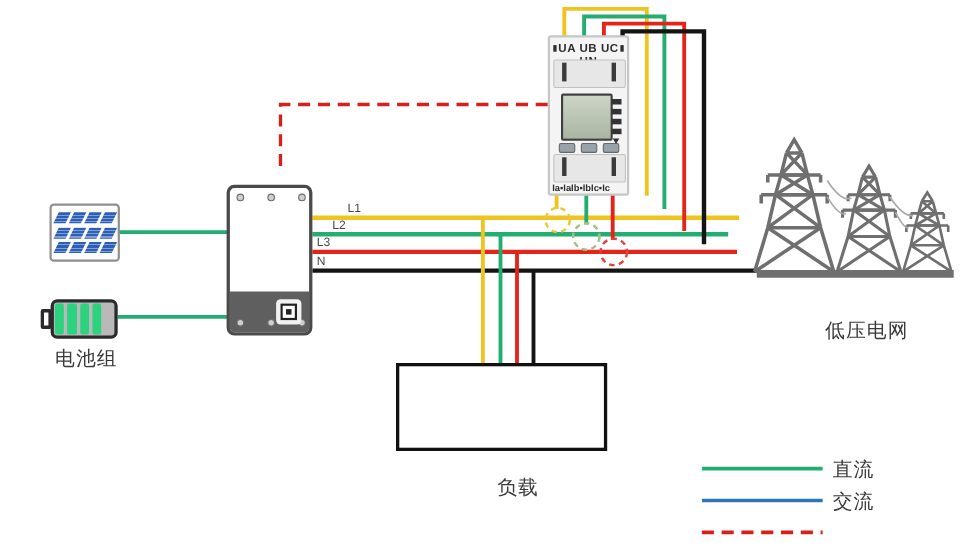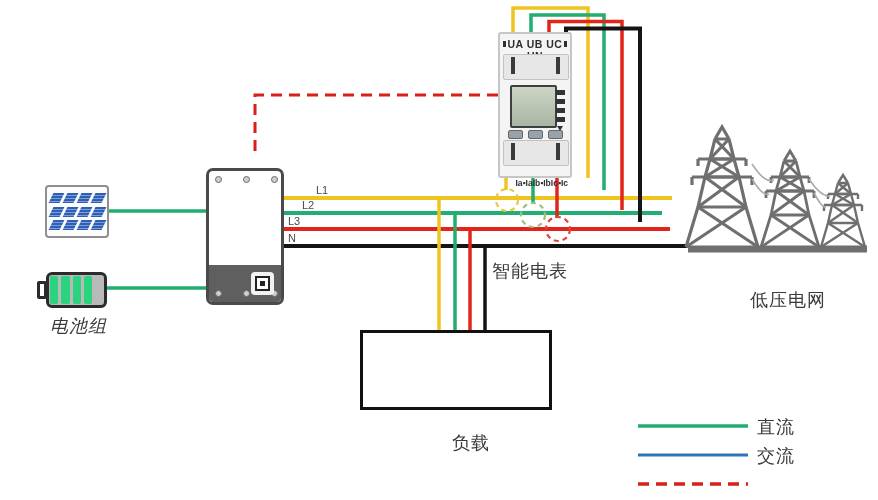--- a/index.html
+++ b/index.html
@@ -47,22 +47,22 @@
     border:1px solid #c2c2c2;border-radius:2px;}
   .meter-pin{position:absolute;top:2px;width:4px;height:17px;background:#3a3a3a;}
   .meter-lcd{position:absolute;left:10px;top:51px;width:43px;height:39px;background:linear-gradient(180deg,#cdd6c6,#aab4a2);
     border:2px solid #3f3f3f;border-radius:2px;}
   .meter-btn-col{position:absolute;right:5px;top:56px;display:flex;flex-direction:column;gap:4px;}
   .meter-btn-col div{width:9px;height:5px;background:#333;}
   .meter-tri{position:absolute;right:7px;top:92px;width:0;height:0;
     border-left:3px solid transparent;border-right:3px solid transparent;border-top:5px solid #333;}
   .meter-btn-row{position:absolute;left:8px;top:96px;display:flex;gap:5px;}
   .meter-btn-row div{width:13px;height:7px;background:#98a2ab;border:1px solid #666;border-radius:2px;}
-  .meter-amp-labels{position:absolute;left:0;right:0;top:132px;display:flex;justify-content:flex-end;
-    padding:0 2px;font-size:8.5px;font-weight:bold;color:#2e2e2e;margin-top:12px;}
+  .meter-amp-labels{position:absolute;left:0;right:0;top:132px;display:flex;justify-content:flex-start;
+    padding:0 2px;font-size:8.5px;font-weight:bold;color:#2e2e2e;}
 
   
   .load-box{left:360px;top:330px;width:192px;height:80px;z-index:2;background:#fff;
     border:3px solid #111;box-sizing:border-box;}
 
   
   .legend-line{position:absolute;z-index:2;}
 </style>
 </head>
 <body>
@@ -233,21 +233,21 @@
   </div>
 
   <div class="abs bat-tab"></div>
   <div class="abs bat-body">
     <div class="bat-cell"></div>
       <div class="bat-cell"></div>
       <div class="bat-cell"></div>
       <div class="bat-cell"></div>
     <div class="bat-cell gray"></div>
   </div>
-  <div class="label" style="left:50px;top:314px;font-style:italic;">电池组</div>
+  <div class="label" style="left:50px;top:314px;">电池组</div>
 
   <div class="abs inv">
     <div class="inv-bottom"></div>
     <div class="screw" style="left:6px;top:5px;"></div>
     <div class="screw" style="left:34px;top:5px;"></div>
     <div class="screw" style="left:62px;top:5px;"></div>
     <div class="screw" style="left:6px;bottom:5px;"></div>
     <div class="screw" style="left:34px;bottom:5px;"></div>
     <div class="screw" style="left:62px;bottom:5px;"></div>
     <div class="inv-port">
@@ -285,21 +285,20 @@
     <div class="meter-strip" style="top:106px;">
       <div class="meter-pin" style="left:7px;"></div>
       <div class="meter-pin" style="right:8px;"></div>
     </div>
     <div class="meter-amp-labels">
       <span>Ia▪Ia</span>
       <span>Ib▪Ib</span>
       <span>Ic▪Ic</span>
     </div>
   </div>
-  <div class="label" style="left:492px;top:259px;">智能电表</div>
 
   <div class="abs load-box"></div>
   <div class="label" style="left:452px;top:431px;">负载</div>
 
   <div class="label" style="left:750px;top:288px;">低压电网</div>
 
   <svg class="legend-line" style="left:638px;top:422px;" width="110" height="8">
     <line x1="0" y1="4" x2="110" y2="4" stroke-width="3.5" stroke="#22AD71"></line>
   </svg>
   <div class="label" style="left:757px;top:415px;">直流</div>

